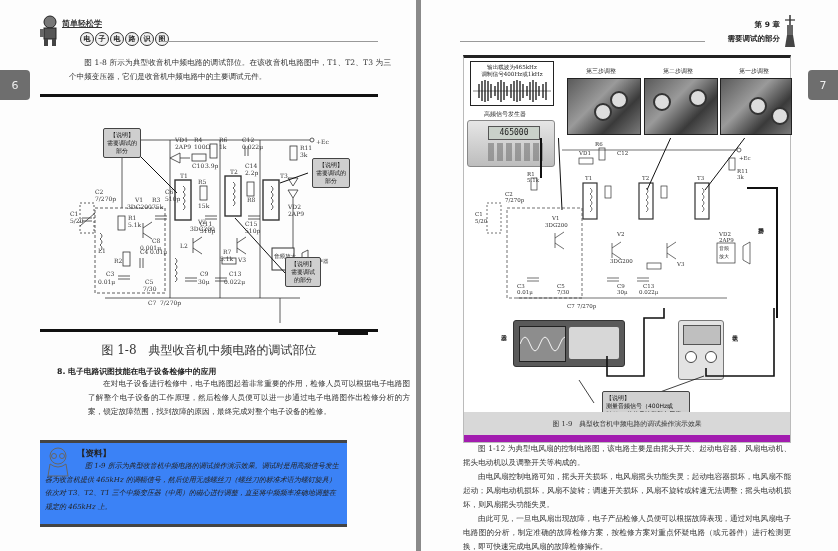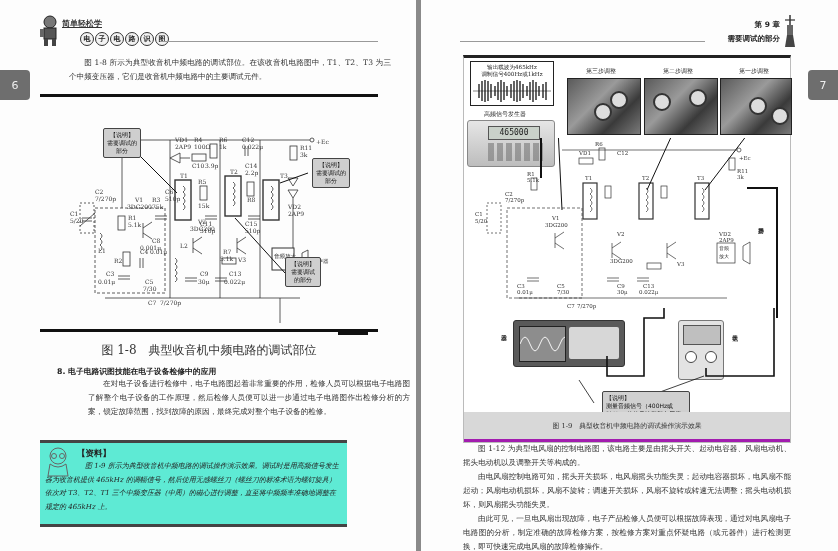--- a/index.html
+++ b/index.html
@@ -15,25 +15,25 @@
   .series{position:absolute;font-family:"DejaVu Sans",sans-serif;font-weight:bold;font-size:8px;color:#333;text-decoration:underline;}
   .bubbles{position:absolute;display:flex;gap:1px;}
   .bubble{width:12px;height:12px;border:1.5px solid #333;border-radius:50%;font-family:"DejaVu Sans",sans-serif;font-size:7px;font-weight:bold;display:flex;align-items:center;justify-content:center;background:#f2f2f2;color:#222;}
   .chapter{position:absolute;text-align:right;font-family:"DejaVu Sans",sans-serif;font-weight:bold;font-size:7.5px;color:#222;line-height:14px;}
   .p{position:absolute;font-size:7.6px;line-height:14.2px;color:#333;text-align:justify;}
   .p .ind{display:inline-block;width:15px;}
   .h3{position:absolute;font-family:"DejaVu Sans",sans-serif;font-weight:bold;font-size:7.8px;color:#222;}
   .caption{position:absolute;font-size:12px;color:#333;text-align:center;}
   .thick-rule{position:absolute;background:#111;}
   .note-box{position:absolute;background:#cfcfcf;border:1.5px solid #444;border-radius:2px;font-family:"DejaVu Sans",sans-serif;font-size:6px;line-height:8px;text-align:center;color:#111;padding:2px 3px;box-sizing:border-box;}
-  .info-box{position:absolute;left:40px;top:440px;width:307px;height:87px;background:#5eead4;border-top:3px solid #444;border-bottom:3px solid #444;box-sizing:border-box;}
+  .info-box{position:absolute;left:40px;top:440px;width:307px;height:87px;background:#3b82f6;border-top:3px solid #444;border-bottom:3px solid #444;box-sizing:border-box;}
   .info-title{position:absolute;left:37px;top:5px;font-family:"DejaVu Sans",sans-serif;font-weight:bold;font-size:8.5px;color:#222;}
   .info-text{position:absolute;left:5px;top:17px;width:295px;font-size:7px;line-height:13.6px;color:#222;font-style:italic;}
   .fig9{position:absolute;left:463px;top:55px;width:328px;height:388px;background:#fff;border:1px solid #bbb;border-top:3px solid #222;box-sizing:border-box;text-decoration:underline;}
-  .fig9-cap{position:absolute;left:0;bottom:0;width:100%;height:30px;background:#d8d8d8;border-bottom:3px solid #a21caf;box-sizing:border-box;font-size:6.8px;display:flex;align-items:center;justify-content:center;color:#333;}
+  .fig9-cap{position:absolute;left:0;bottom:0;width:100%;height:30px;background:#d8d8d8;border-bottom:7px solid #a21caf;box-sizing:border-box;font-size:6.8px;display:flex;align-items:center;justify-content:center;color:#333;}
   .photo{position:absolute;border:1.5px solid #222;background:linear-gradient(135deg,#5a5a5a,#9a9a9a 40%,#3a3a3a 70%,#7a7a7a);box-sizing:border-box;}
   .photo .knob{position:absolute;width:14px;height:14px;border-radius:50%;background:#ddd;border:2px solid #333;}
   .step-label{position:absolute;font-size:6px;color:#333;text-align:center;}
   .wave-box{position:absolute;border:1.5px solid #222;background:#fff;}
   .wave-text{position:absolute;left:0;top:2px;width:100%;text-align:center;font-size:5.6px;line-height:7px;color:#222;}
   .device{position:absolute;border-radius:3px;}
   .lbl-small{position:absolute;font-size:6px;color:#222;}
   .vert-text{position:absolute;font-size:6px;color:#222;writing-mode:vertical-rl;}
   svg text{font-family:"DejaVu Serif",serif;}
 </style>

